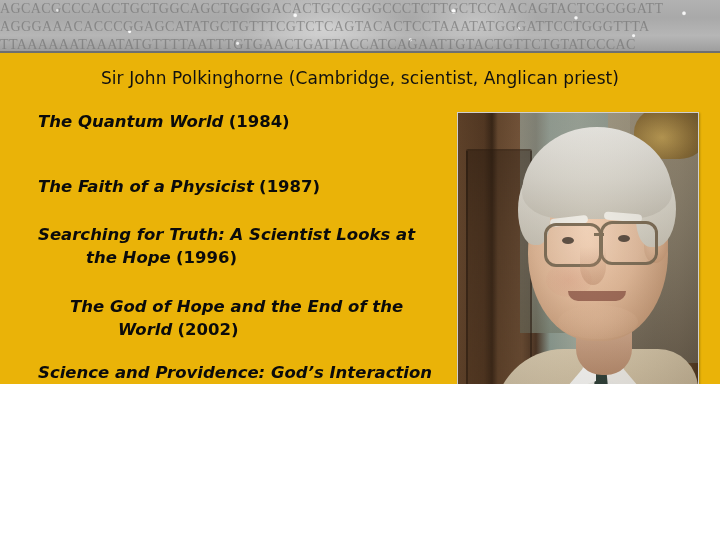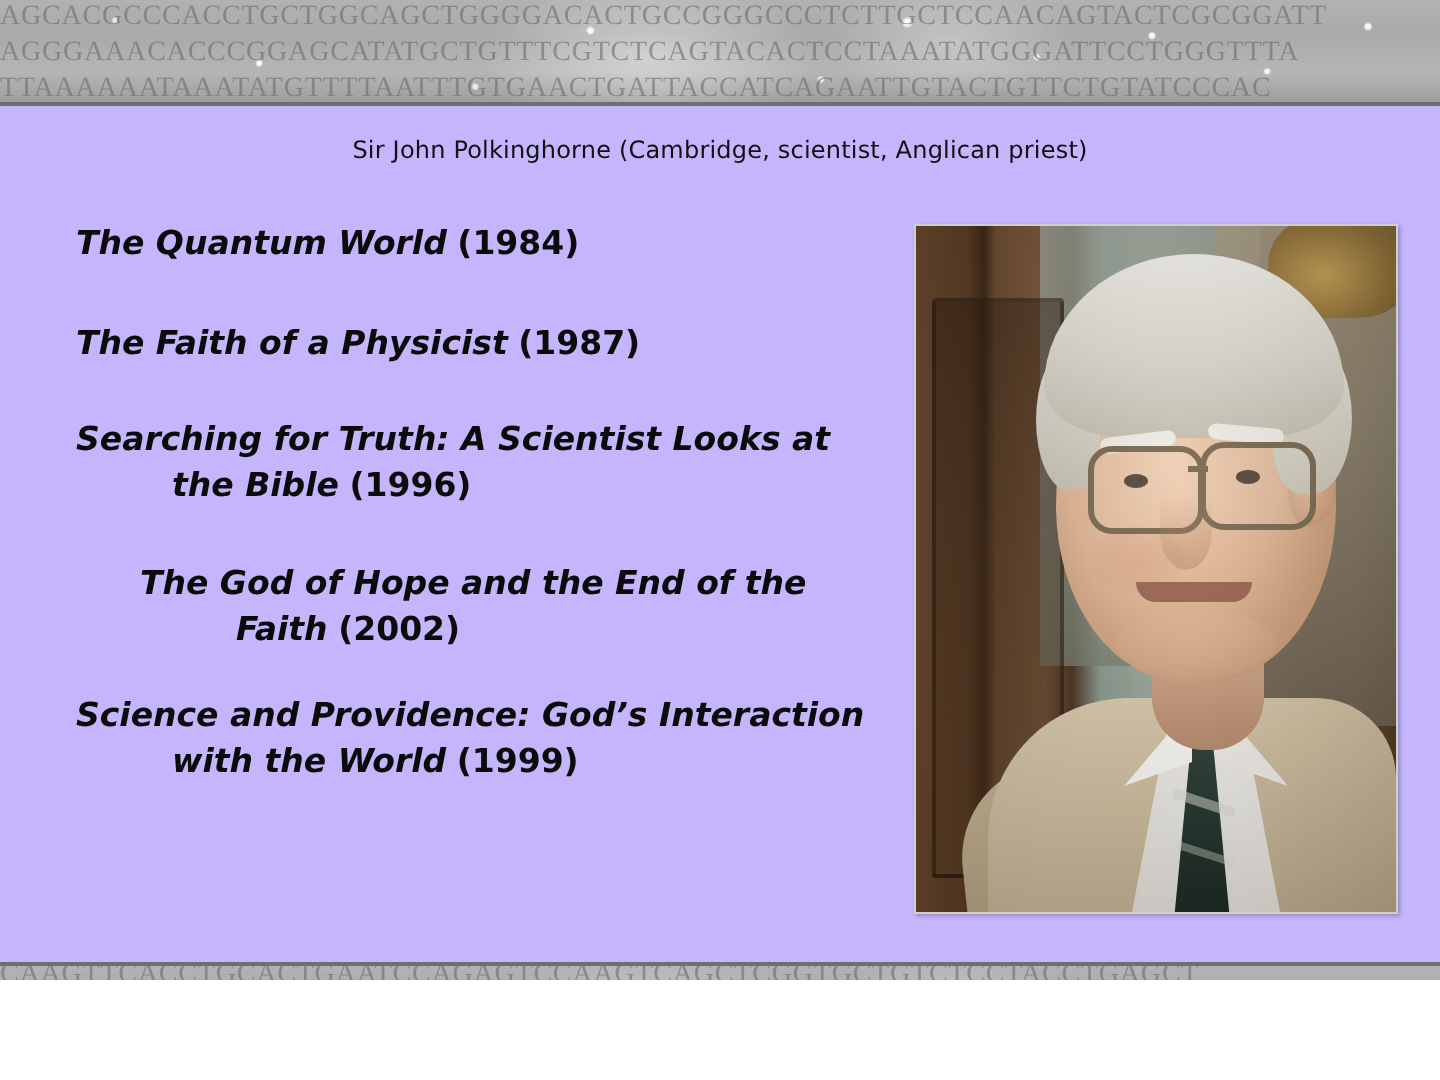--- a/index.html
+++ b/index.html
@@ -3,23 +3,23 @@
 <meta charset="utf-8">
 <style>
   html, body {
     margin: 0;
     padding: 0;
     background: #ffffff;
   }
   #slide {
     position: relative;
     width: 720px;
-    height: 490px;
+    height: 384px;
     overflow: hidden;
-    background: #c4b5fd;
+    background: #eab308;
     font-family: "DejaVu Sans", sans-serif;
     text-decoration: underline;
   }
 
   
   .band {
     position: absolute;
     left: 0;
     width: 720px;
     overflow: hidden;
@@ -78,21 +78,21 @@
   .verse-b { top: 40px; left: 40px; }
 
   
   #title {
     position: absolute;
     left: 0;
     top: 68px;
     width: 720px;
     text-align: center;
     font-family: "DejaVu Sans", sans-serif;
-    font-size: 12px;
+    font-size: 17px;
     font-weight: 400;
     color: #111111;
     letter-spacing: 0.1px;
   }
 
   
   #books {
     position: absolute;
     left: 38px;
     top: 110px;
@@ -109,21 +109,21 @@
     font-style: italic;
     font-weight: 700;
   }
   .book .y {
     font-style: normal;
     font-weight: 700;
   }
   .book .ind { display: inline-block; width: 48px; }
 
   
-  .book.b0 { margin-bottom: 27px; }
+  .book.b0 { margin-bottom: 42px; }
   .book.b1 { margin-bottom: 25px; }
   .book.b2 { }
   .book.b3 { margin-bottom: 20px; margin-left: 32px; }
   .book.b5 { margin-bottom: 0; }
 
   
   .book.highlight {
     position: relative;
     box-sizing: border-box;
     margin-left: -21px;
@@ -333,27 +333,27 @@
       <span class="y">(1984)</span>
     </div>
 
     <div class="book b1">
       <span class="t">The Faith of a Physicist</span>
       <span class="y">(1987)</span>
     </div>
 
     <div class="book b2">
       <span class="t">Searching for Truth: A Scientist Looks at</span><br>
-      <span class="ind"></span><span class="t">the Bible</span>
+      <span class="ind"></span><span class="t">the Hope</span>
       <span class="y">(1996)</span>
     </div>
 
     <div class="book b3">
       <span class="t">The God of Hope and the End of the</span><br>
-      <span class="ind"></span><span class="t">Faith</span>
+      <span class="ind"></span><span class="t">World</span>
       <span class="y">(2002)</span>
     </div>
 
 
     <div class="book b5">
       <span class="t">Science and Providence: God’s Interaction</span><br>
       <span class="ind"></span><span class="t">with the World</span>
       <span class="y">(1999)</span>
     </div>
 

